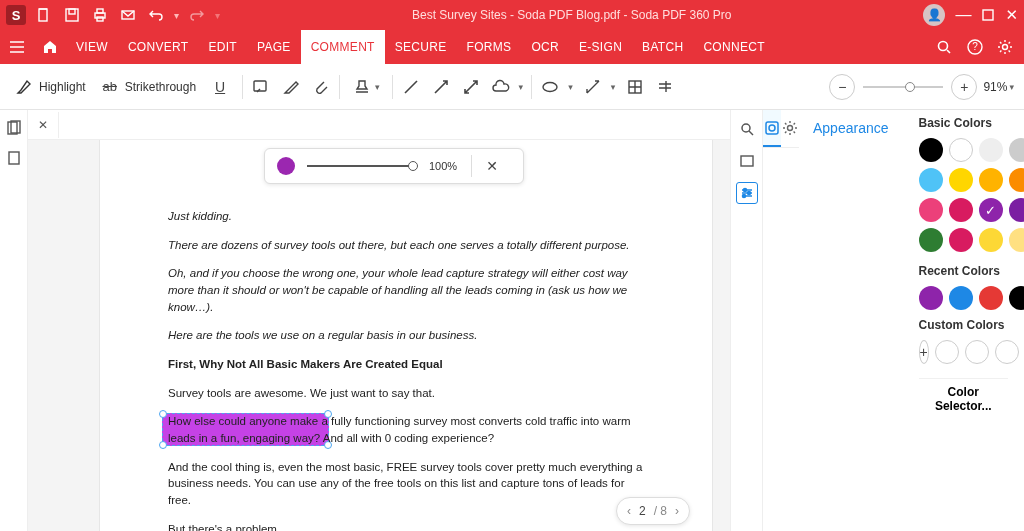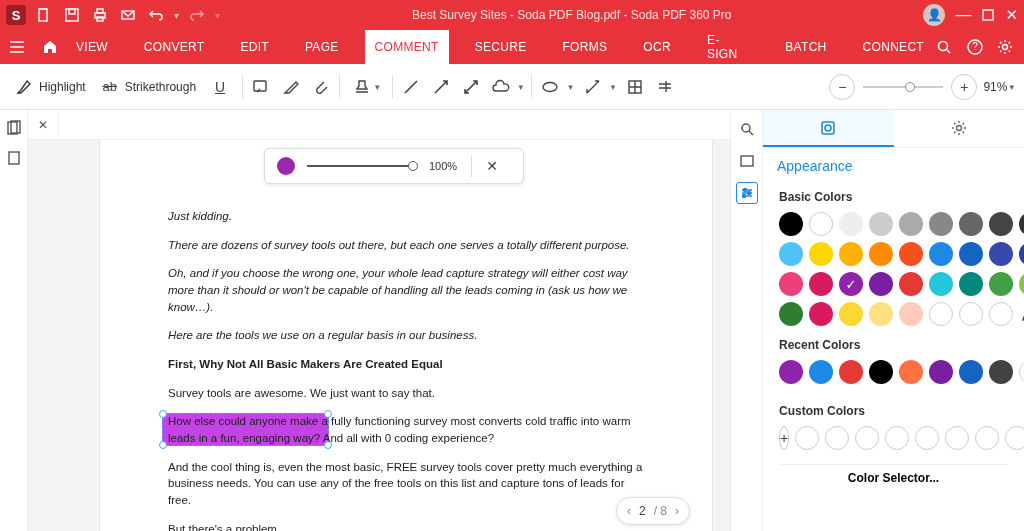--- a/index.html
+++ b/index.html
@@ -11,21 +11,21 @@
 .titlebar .qat .sq { width: 20px; height: 20px; display: flex; align-items: center; justify-content: center; }
 .titlebar .qat .logo { width: 20px; height: 20px; background: #a01f25; color: #fff; font-weight: bold; font-size: 13px; display: flex; align-items: center; justify-content: center; border-radius: 3px; }
 .titlebar .title { flex: 1; text-align: center; font-size: 12px; color: #ffdede; }
 .titlebar .wcontrols { display: flex; gap: 10px; align-items: center; }
 .titlebar .avatar { width: 22px; height: 22px; border-radius: 50%; background: #d7c4c4; display: flex; align-items: center; justify-content: center; color: #6f3434; font-size: 12px; }
 
 
 .ribbon { height: 34px; background: #e8333a; display: flex; align-items: center; color: #fff; font-size: 12px; }
 .ribbon .ham { width: 34px; display: flex; align-items: center; justify-content: center; }
 .ribbon .home { width: 32px; display: flex; align-items: center; justify-content: center; }
-.ribbon .tabs { display: flex; align-items: center; gap: 16px; }
+.ribbon .tabs { display: flex; align-items: center; gap: 0; }
 .ribbon .tab { padding: 0 10px; height: 34px; display: flex; align-items: center; letter-spacing: .3px; }
 .ribbon .tab.active { background: #fff; color: #e8333a; font-weight: 500; }
 .ribbon .spacer { flex: 1; }
 .ribbon .right { display: flex; align-items: center; gap: 12px; padding-right: 10px; }
 .ribbon .search { width: 20px; height: 20px; display: flex; align-items: center; justify-content: center; }
 
 
 .tools { height: 46px; background: #fff; border-bottom: 1px solid #e4e4e4; display: flex; align-items: center; padding: 10px 10px; gap: 6px; color: #333; font-size: 12px; }
 .tools .group { display: flex; align-items: center; gap: 10px; }
 .tools .sep { width: 1px; height: 24px; background: #e0e0e0; margin: 0 2px; }
@@ -63,21 +63,21 @@
 .hlwrap { position: relative; display: inline; }
 .hl { background: #c542e6; position: absolute; left: -6px; right: -6px; top: -2px; bottom: -2px; z-index: -1; border: 1px dashed #4da6f0; }
 .hl .handle { position: absolute; width: 8px; height: 8px; border: 1px solid #4da6f0; background: #fff; border-radius: 50%; }
 .hl .h1 { left: -4px; top: -4px; } .hl .h2 { right: -4px; top: -4px; }
 .hl .h3 { left: -4px; bottom: -4px; } .hl .h4 { right: -4px; bottom: -4px; }
 .vtools { width: 32px; background: #fff; border-left: 1px solid #eee; display: flex; flex-direction: column; align-items: center; gap: 10px; padding-top: 8px; }
 .vtools .vbtn { width: 22px; height: 22px; display: flex; align-items: center; justify-content: center; color: #555; }
 .vtools .vbtn.active { color: #1e88e5; border: 1px solid #1e88e5; border-radius: 3px; }
 
 
-.rightpanel { width: 262px; background: #fff; display: flex; flex-direction: column; border-left: 1px solid #eee; }
+.rightpanel { width: 262px; background: #fff; display: flex; border-left: 1px solid #eee; }
 .rp-tabs { height: 38px; display: flex; align-items: center; border-bottom: 1px solid #eee; }
 .rp-tabs .rptab { flex: 1; height: 100%; display: flex; align-items: center; justify-content: center; color: #666; border-bottom: 2px solid transparent; }
 .rp-tabs .rptab.active { color: #1e88e5; border-bottom-color: #1e88e5; background: #f1faff; }
 .rp-head { padding: 10px 14px; color: #1e88e5; font-size: 14px; }
 .rp-scroll { overflow-y: auto; height: calc(100% - 38px - 36px); padding: 0 16px 20px 16px; }
 .rp-sec-title { font-size: 12px; font-weight: bold; color: #333; margin: 6px 0 8px 0; }
 .swatch-row { display: flex; gap: 6px; margin-bottom: 6px; }
 .sw { width: 24px; height: 24px; border-radius: 50%; flex: 0 0 24px; position: relative; }
 .sw.hollow { border: 1px solid #ccc; background: #fff; }
 .sw.selected::after { content: "✓"; color: #fff; position: absolute; inset: 0; display: flex; align-items: center; justify-content: center; font-size: 13px; }
@@ -468,21 +468,21 @@
           <div class="sw" style="background: rgb(30, 136, 229);"></div>
           <div class="sw" style="background: rgb(229, 57, 53);"></div>
           <div class="sw" style="background: rgb(0, 0, 0);"></div>
           <div class="sw" style="background: rgb(255, 112, 67);"></div>
           <div class="sw" style="background: rgb(123, 31, 162);"></div>
           <div class="sw" style="background: rgb(21, 101, 192);"></div>
           <div class="sw" style="background: rgb(66, 66, 66);"></div>
           <div class="sw hollow"></div>
         </div>
 
-      <div class="rp-sec-title" style="margin-top:20px">Custom Colors</div>
+      <div class="rp-sec-title" style="margin-top:8px">Custom Colors</div>
       <div class="swatch-row" id="custom-colors">
         <div class="addsw">+</div>
       <div class="sw hollow"></div>
           <div class="sw hollow"></div>
           <div class="sw hollow"></div>
           <div class="sw hollow"></div>
           <div class="sw hollow"></div>
           <div class="sw hollow"></div>
           <div class="sw hollow"></div>
           <div class="sw hollow"></div>

